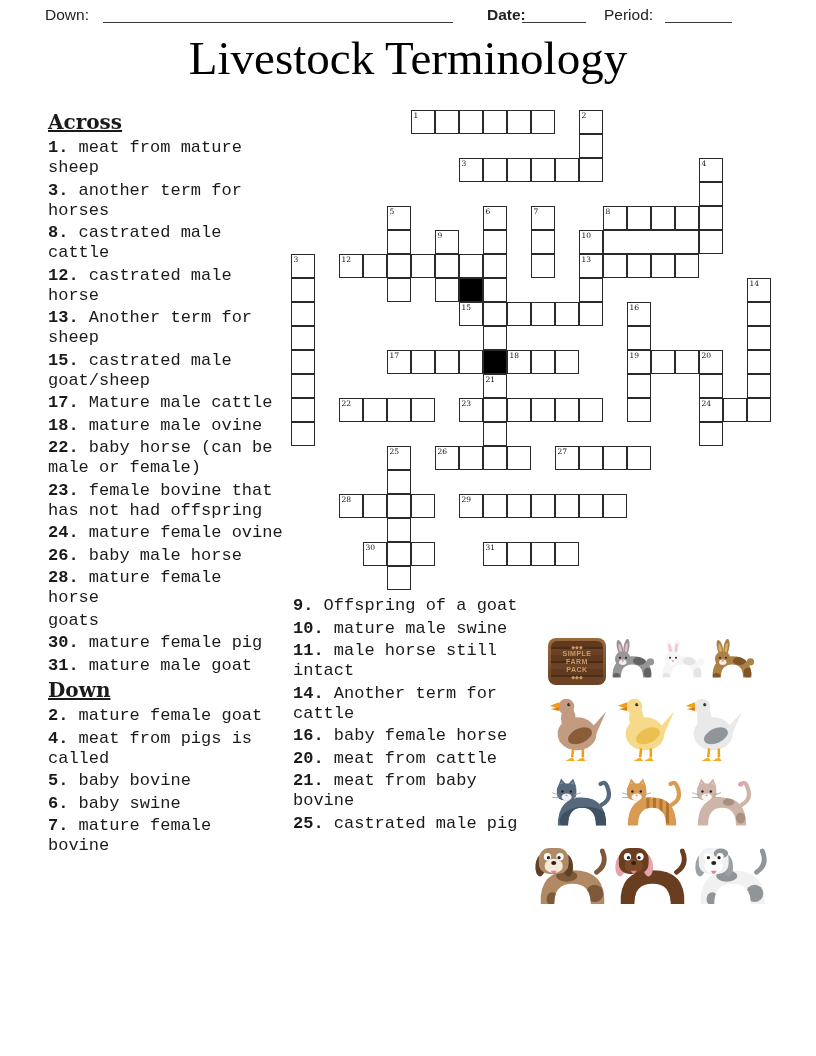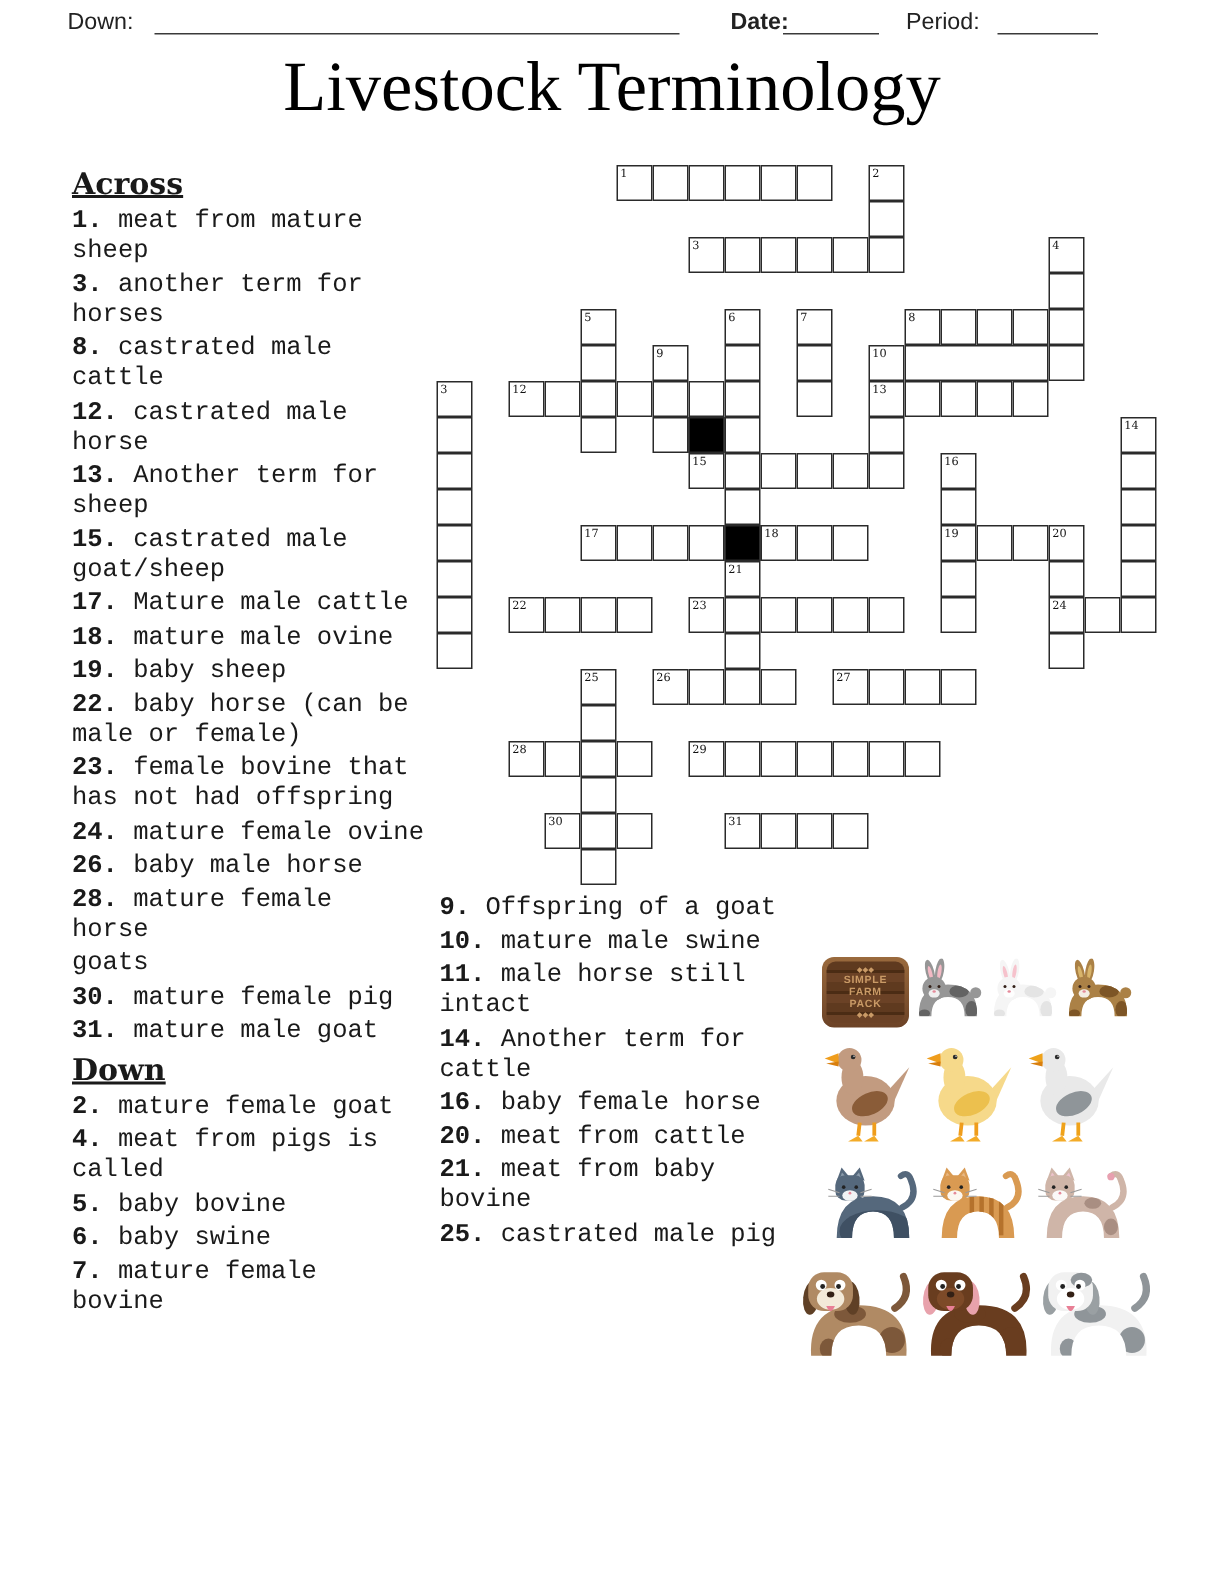--- a/index.html
+++ b/index.html
@@ -278,23 +278,20 @@
         <div class="clue-line"><span class="clue-num">15. </span>castrated male</div>
         <div class="clue-line">goat/sheep</div>
       </div>
       <div class="clue">
         <div class="clue-line"><span class="clue-num">17. </span>Mature male cattle</div>
       </div>
       <div class="clue">
         <div class="clue-line"><span class="clue-num">18. </span>mature male ovine</div>
       </div>
       <div class="clue">
-        <div class="clue-line"><span class="clue-num">19. </span>baby sheep</div>
-      </div>
-      <div class="clue">
         <div class="clue-line"><span class="clue-num">22. </span>baby horse (can be</div>
         <div class="clue-line">male or female)</div>
       </div>
       <div class="clue">
         <div class="clue-line"><span class="clue-num">23. </span>female bovine that</div>
         <div class="clue-line">has not had offspring</div>
       </div>
       <div class="clue">
         <div class="clue-line"><span class="clue-num">24. </span>mature female ovine</div>
       </div>

